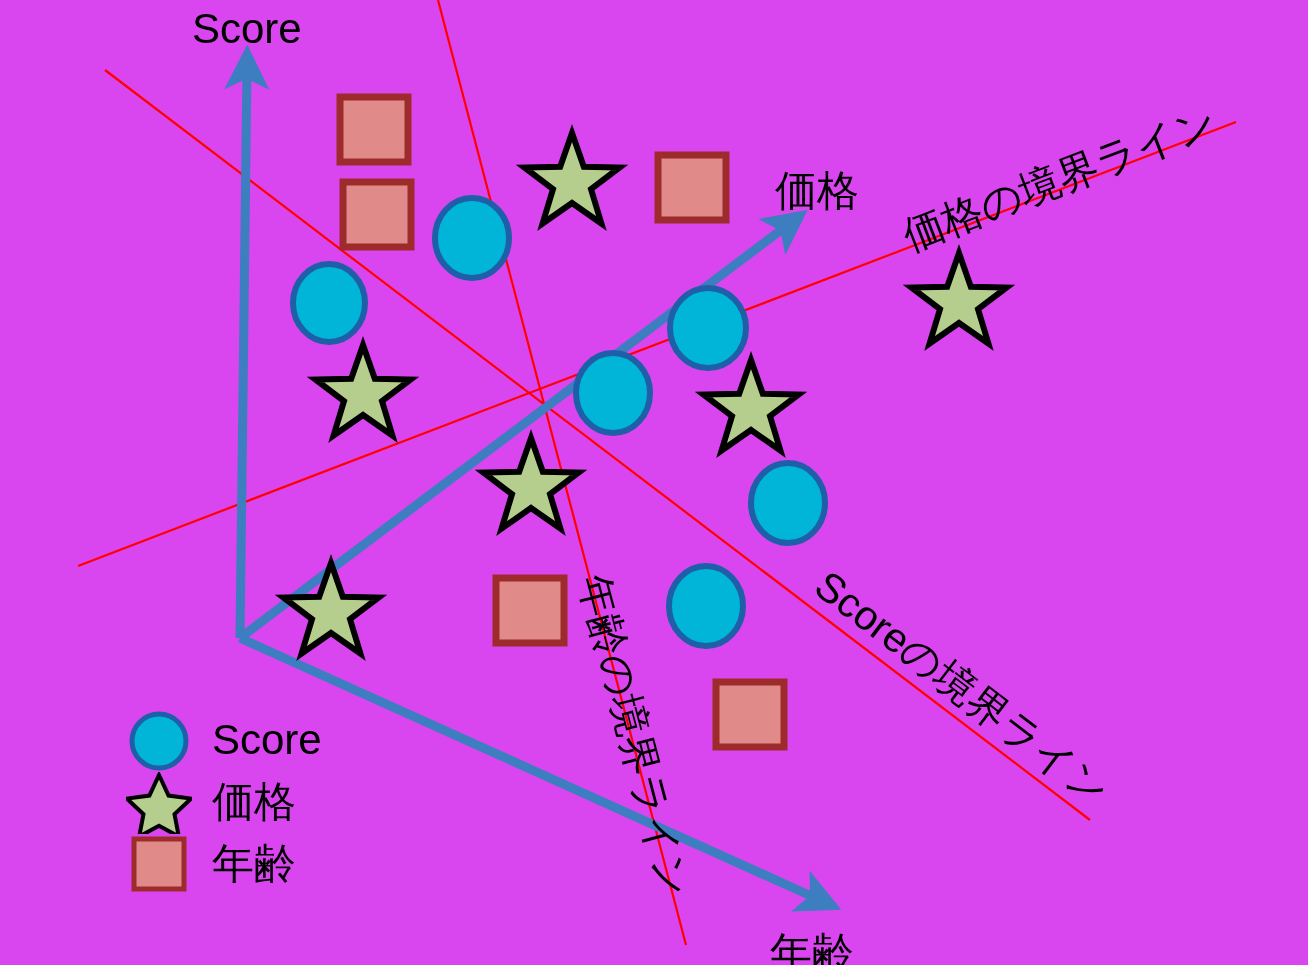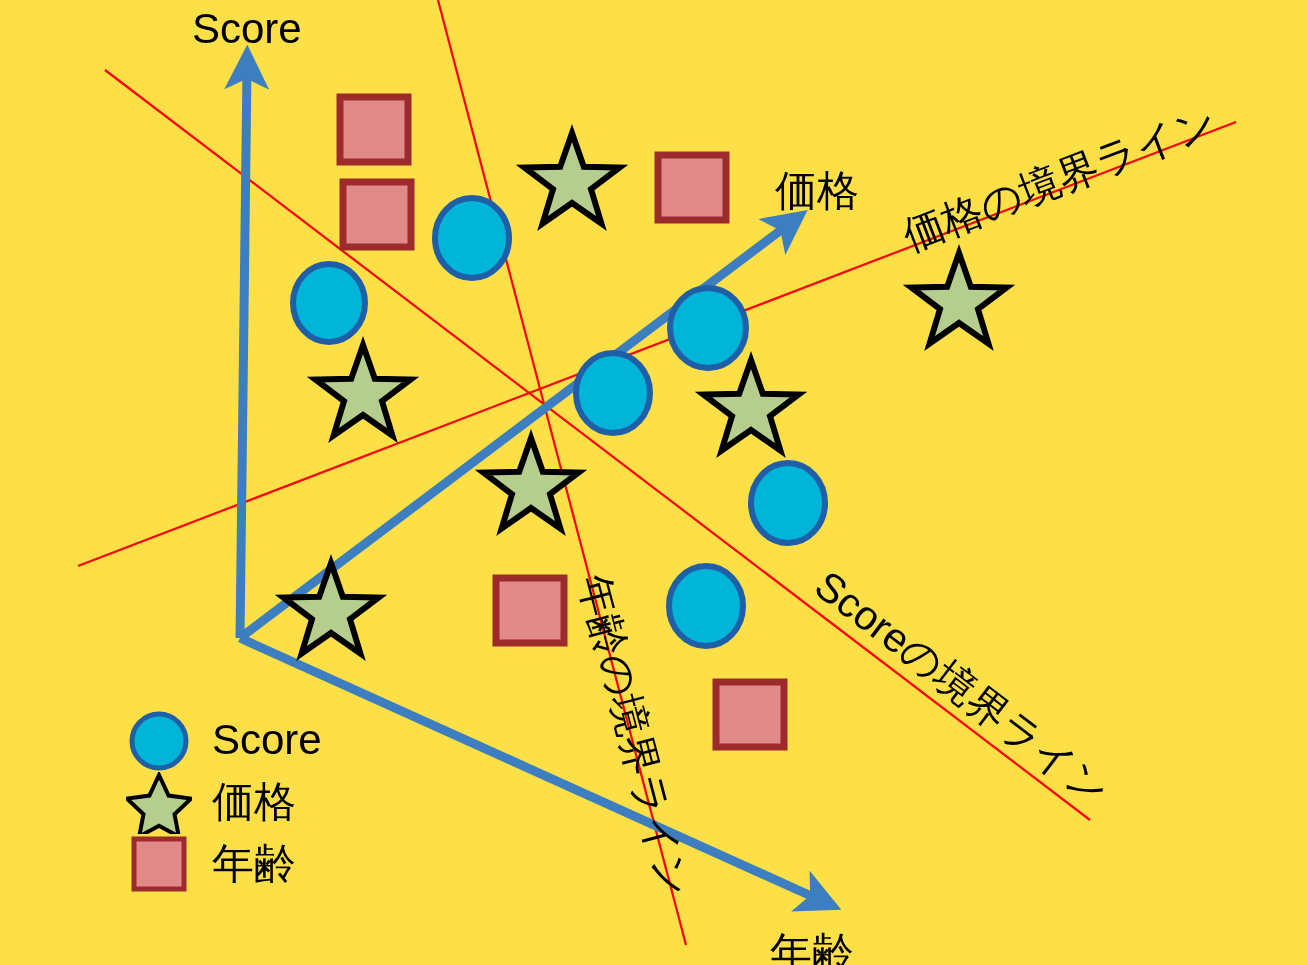--- a/index.html
+++ b/index.html
@@ -8,21 +8,21 @@
     padding: 0;
     background: #ffffff;
   }
   body {
     font-family: "Liberation Sans", "DejaVu Sans", sans-serif;
   }
   #stage {
     position: relative;
     width: 1308px;
     height: 965px;
-    background: #fde047;
+    background: #d946ef;
     overflow: hidden;
   }
   #canvas {
     position: absolute;
     left: 0;
     top: 0;
     width: 1308px;
     height: 965px;
   }
   .axis-label {

